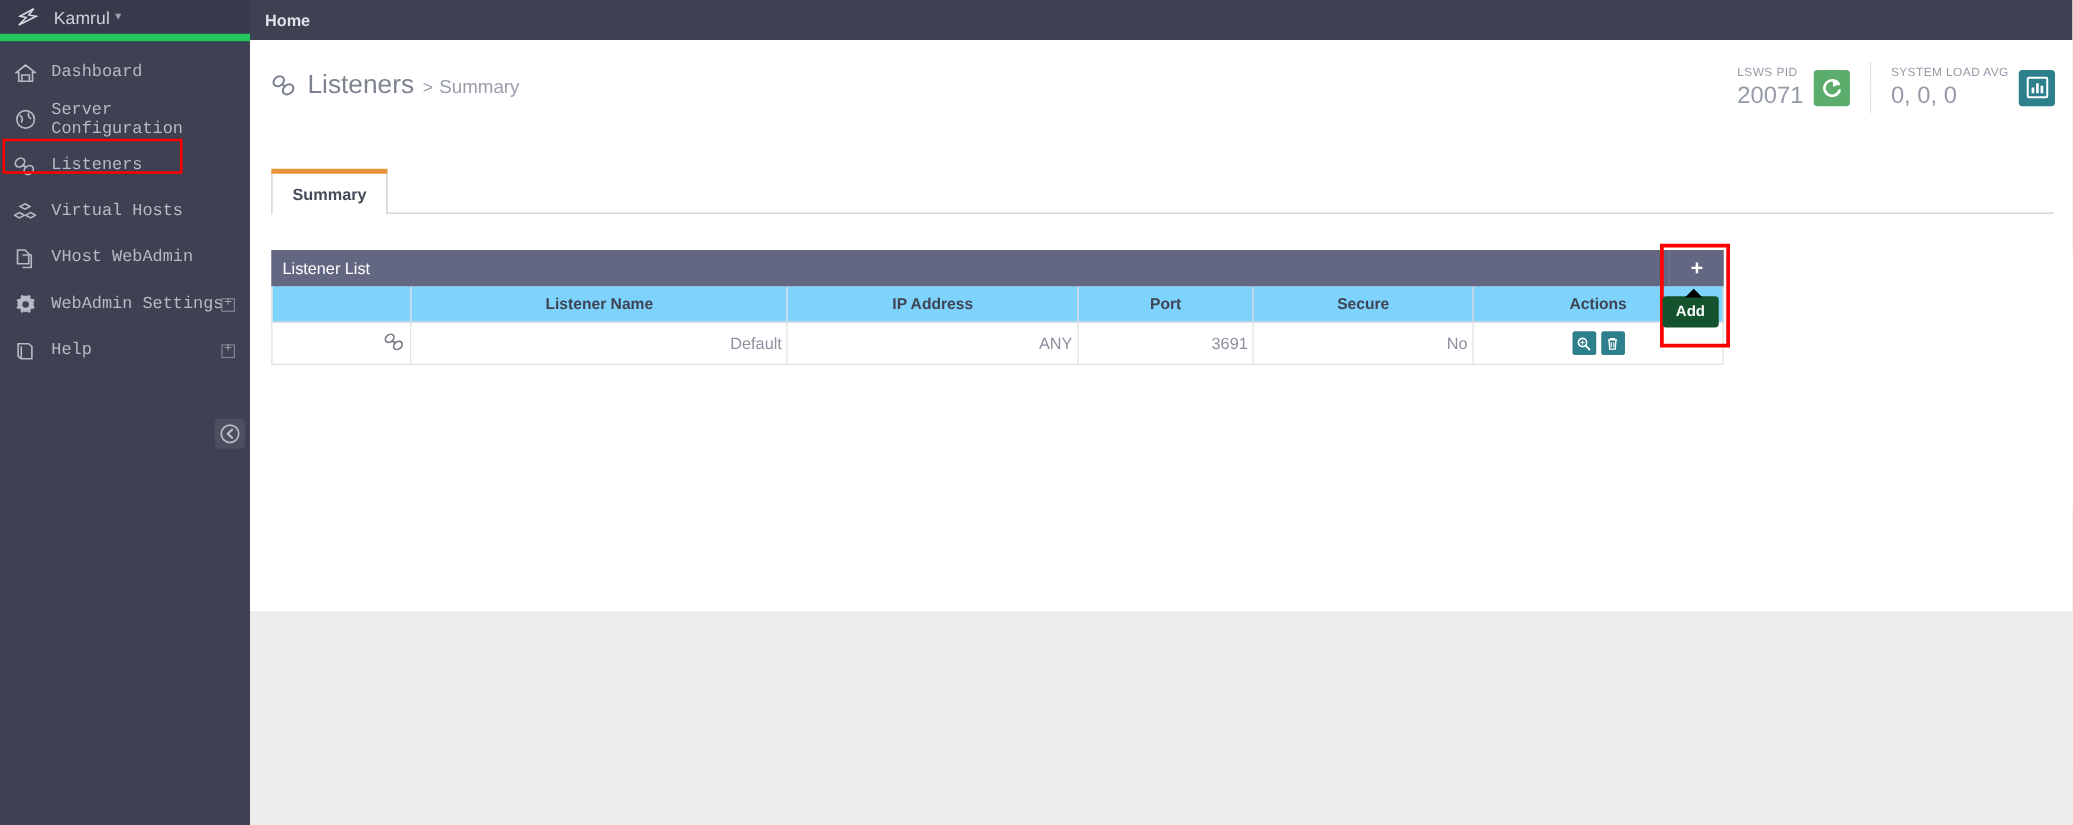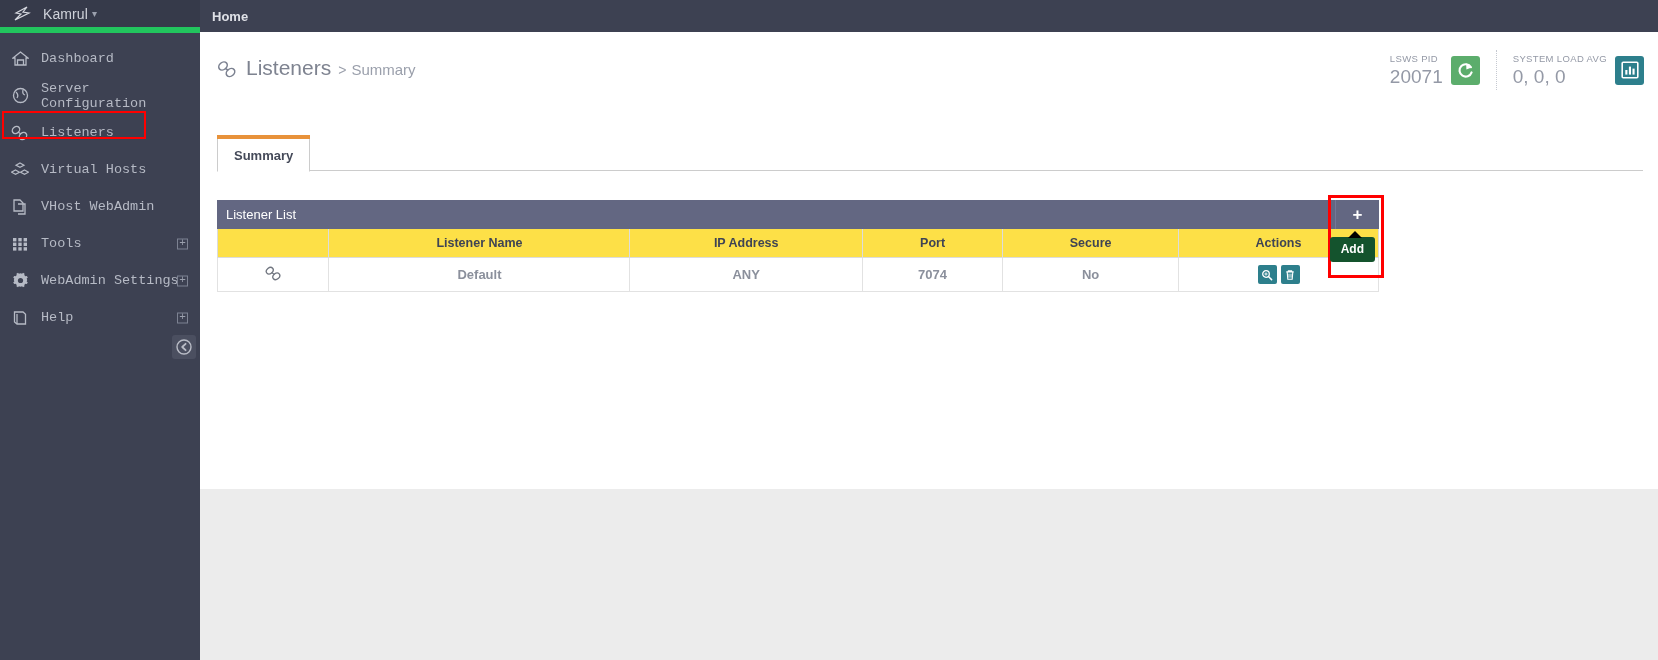--- a/index.html
+++ b/index.html
@@ -223,36 +223,35 @@
     border-right: 7px solid transparent;
     border-bottom: 7px solid #000;
   }
 
   table.listeners {
     width: 100%;
     border-collapse: collapse;
     background: #fff;
   }
   table.listeners th {
-    background: #fde047;
+    background: #7dd3fc;
     border: 1px solid #dcdcdc;
     border-top: none;
     font-size: 12.5px; font-weight: bold;
     color: #3f4454;
     padding: 7px 4px;
     text-align: center;
   }
   table.listeners td {
     border: 1px solid #e2e2e2;
     font-size: 13px;
     color: #8b909c;
     padding: 7px 4px;
-    text-align: center;
+    text-align: right;
     height: 31px;
-    font-weight: bold;
   }
   td.cell-icon { width: 128px; text-align: center; color: #70757f; }
   .col-name { width: 348px; }
   .col-ip   { width: 266px; }
   .col-port { width: 160px; }
   .col-sec  { width: 200px; }
   .col-act  { width: 228px; }
 
   .act-btns { display: flex; justify-content: center; gap: 4px; }
   .act-btn {
@@ -326,39 +325,20 @@
     <div class="nav-item">
       <span class="ico">
         <svg width="16" height="16" viewBox="0 0 16 16">
           <path d="M2 1 h6 l3 3 v8 H2 Z" fill="none" stroke="#b6bac5" stroke-width="1.3"></path>
           <path d="M6 5 h7 v10 H6" fill="none" stroke="#b6bac5" stroke-width="1.3"></path>
         </svg>
       </span>
       <span class="lbl">VHost WebAdmin</span>
     </div>
 
-    <div class="nav-item">
-      <span class="ico">
-        <svg width="16" height="16" viewBox="0 0 16 16">
-          <g fill="#b6bac5">
-            <rect x="1" y="2" width="3.4" height="3.4"></rect>
-              <rect x="6.3" y="2" width="3.4" height="3.4"></rect>
-              <rect x="11.6" y="2" width="3.4" height="3.4"></rect>
-            <rect x="1" y="6.6" width="3.4" height="3.4"></rect>
-              <rect x="6.3" y="6.6" width="3.4" height="3.4"></rect>
-              <rect x="11.6" y="6.6" width="3.4" height="3.4"></rect>
-            <rect x="1" y="11.2" width="3.4" height="3.4"></rect>
-              <rect x="6.3" y="11.2" width="3.4" height="3.4"></rect>
-              <rect x="11.6" y="11.2" width="3.4" height="3.4"></rect>
-          </g>
-        </svg>
-      </span>
-      <span class="lbl">Tools</span>
-      <span class="expander"></span>
-    </div>
 
     <div class="nav-item">
       <span class="ico">
         <svg width="17" height="17" viewBox="0 0 17 17">
           <path d="M8.5 1.3 l1.6 .5 .9-1.1 1.6 1 -.4 1.4 1.2 1.2 1.4-.4 1 1.6 -1.1 .9 .5 1.6 -.5 1.6 1.1 .9 -1 1.6 -1.4-.4 -1.2 1.2 .4 1.4 -1.6 1 -.9-1.1 -1.6 .5 -1.6-.5 -.9 1.1 -1.6-1 .4-1.4 -1.2-1.2 -1.4 .4 -1-1.6 1.1-.9 -.5-1.6 .5-1.6 -1.1-.9 1-1.6 1.4 .4 1.2-1.2 -.4-1.4 1.6-1 .9 1.1 Z" fill="#b6bac5"></path>
           <circle cx="8.5" cy="8.5" r="2.6" fill="#3d4152"></circle>
         </svg>
       </span>
       <span class="lbl">WebAdmin Settings</span>
       <span class="expander"></span>
@@ -478,21 +458,21 @@
             <span style="display:inline-flex;">
               <svg width="17" height="15" viewBox="0 0 18 16">
                 <ellipse cx="5" cy="5" rx="4" ry="3.1" fill="none" stroke="#70757f" stroke-width="1.4" transform="rotate(-40 5 5)"></ellipse>
                 <ellipse cx="12" cy="11" rx="4" ry="3.1" fill="none" stroke="#70757f" stroke-width="1.4" transform="rotate(-40 12 11)"></ellipse>
                 <path d="M7 7 L10 9" stroke="#70757f" stroke-width="1.4"></path>
               </svg>
             </span>
           </td>
           <td>Default</td>
           <td>ANY</td>
-          <td>7074</td>
+          <td>3691</td>
           <td>No</td>
           <td>
             <div class="act-btns">
               <div class="act-btn">
                 <svg width="12" height="12" viewBox="0 0 12 12">
                   <circle cx="5" cy="5" r="3.3" fill="none" stroke="#fff" stroke-width="1.3"></circle>
                   <path d="M7.5 7.5 L10.6 10.6" stroke="#fff" stroke-width="1.5" stroke-linecap="round"></path>
                   <path d="M3.4 5 h3.2 M5 3.4 v3.2" stroke="#fff" stroke-width="0.9"></path>
                 </svg>
               </div>

